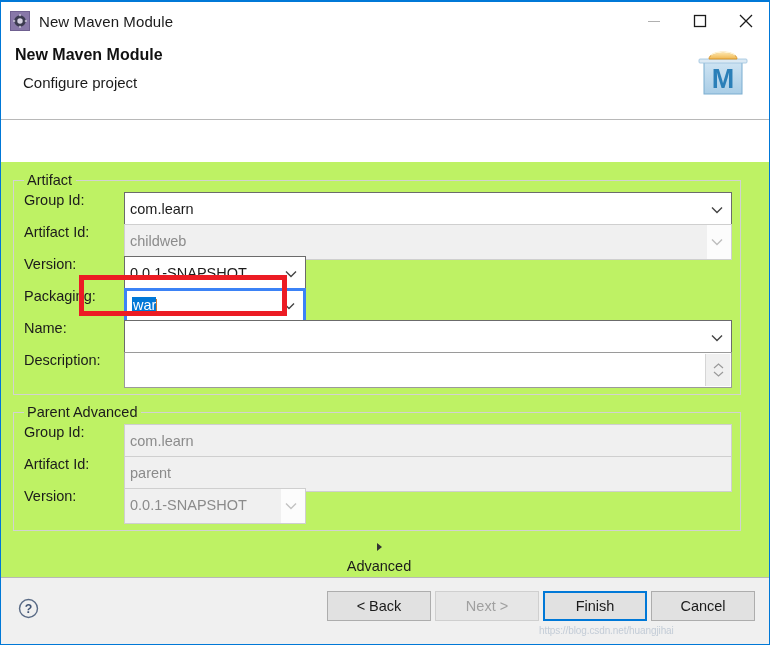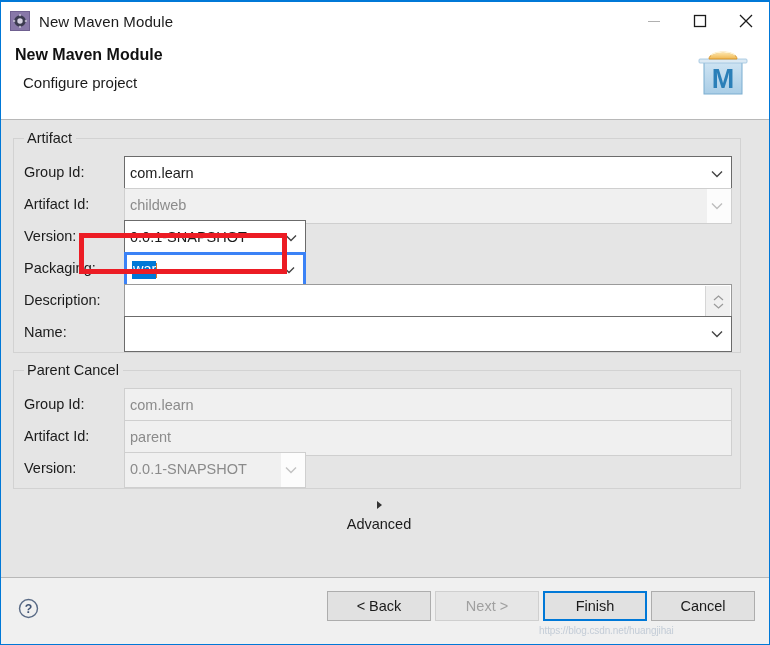--- a/index.html
+++ b/index.html
@@ -92,44 +92,45 @@
   .maven-logo {
     position: absolute;
     right: 18px;
     top: 6px;
     width: 56px;
     height: 52px;
   }
 
   
   .body {
-    background: #e5e5e5;
+    background: #bef264;
     height: 459px;
     position: relative;
     box-sizing: border-box;
     padding: 10px 28px 0 12px;
+    margin-top: 42px;
   }
 
   fieldset.group {
     border: 1px solid #d2d2d2;
     border-radius: 0;
     margin: 0 0 9px 0;
     padding: 4px 8px 10px 8px;
     position: relative;
   }
   fieldset.group legend {
     font-size: 14.5px;
     color: #1b1b1b;
     padding: 0 4px 0 3px;
     margin-left: 2px;
   }
 
   .row {
     display: flex;
-    align-items: flex-end;
+    align-items: flex-start;
     height: 30px;
     margin-bottom: 2px;
   }
   .row .lbl {
     width: 100px;
     flex: none;
     font-size: 14.5px;
     color: #1b1b1b;
     padding-left: 2px;
   }
@@ -393,51 +394,51 @@
             <span class="sel-text">war</span>
               <span class="caret"></span>
             <svg class="chev" width="12" height="8" viewBox="0 0 12 8">
               <path d="M1 1.5 L6 6.5 L11 1.5" fill="none" stroke="#444" stroke-width="1.4"></path>
             </svg>
           </div>
         </div>
       </div>
 
       <div class="row">
+        <div class="lbl">Name:</div>
+        <div class="ctl">
+          <div class="field">
+            <span class="val"></span>
+            <svg class="chev" width="12" height="8" viewBox="0 0 12 8">
+              <path d="M1 1.5 L6 6.5 L11 1.5" fill="none" stroke="#444" stroke-width="1.4"></path>
+            </svg>
+          </div>
+        </div>
+      </div>
+
+      <div class="row">
         <div class="lbl">Description:</div>
         <div class="ctl">
           <div class="field spinner" style="border-color:#9a9a9a">
             <span class="val"></span>
             <span class="grip">
               <svg width="11" height="6" viewBox="0 0 11 6">
                 <path d="M1 5 L5.5 1 L10 5" fill="none" stroke="#9a9a9a" stroke-width="1.2"></path>
               </svg>
               <svg width="11" height="6" viewBox="0 0 11 6">
                 <path d="M1 1 L5.5 5 L10 1" fill="none" stroke="#9a9a9a" stroke-width="1.2"></path>
               </svg>
             </span>
           </div>
         </div>
       </div>
-
-      <div class="row">
-        <div class="lbl">Name:</div>
-        <div class="ctl">
-          <div class="field">
-            <span class="val"></span>
-            <svg class="chev" width="12" height="8" viewBox="0 0 12 8">
-              <path d="M1 1.5 L6 6.5 L11 1.5" fill="none" stroke="#444" stroke-width="1.4"></path>
-            </svg>
-          </div>
-        </div>
-      </div>
     </fieldset>
 
     <fieldset class="group">
-      <legend>Parent Cancel</legend>
+      <legend>Parent Advanced</legend>
 
       <div class="row">
         <div class="lbl">Group Id:</div>
         <div class="ctl">
           <div class="field disabled">
             <span class="val">com.learn</span>
           </div>
         </div>
       </div>
 

